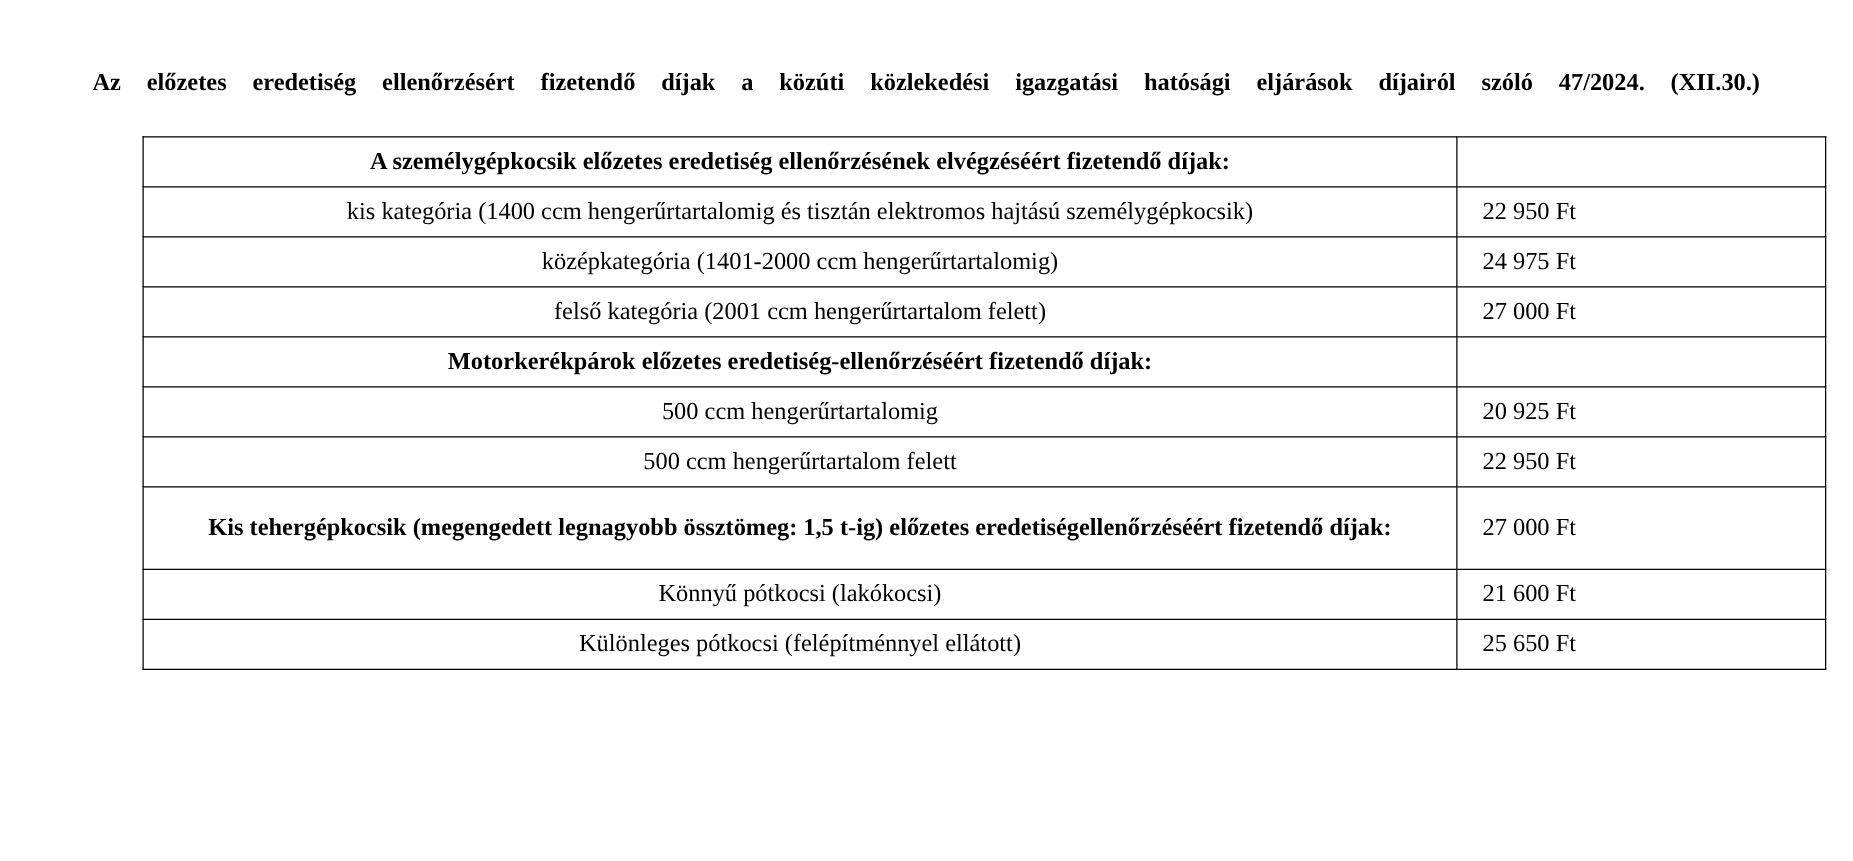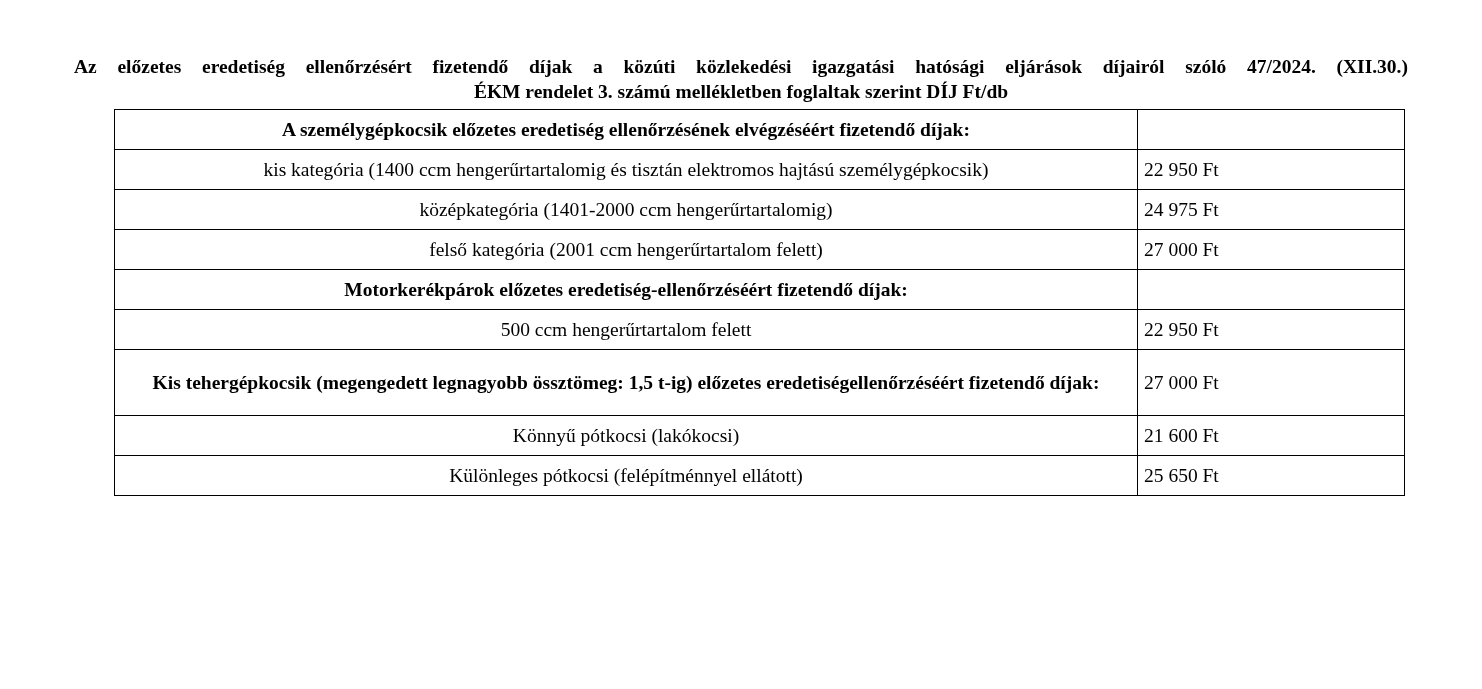--- a/index.html
+++ b/index.html
@@ -44,21 +44,21 @@
   .fee-table {
     position: absolute;
     left: 114px;
     top: 109px;
     width: 1264px;
     border-collapse: collapse;
     table-layout: fixed;
   }
   .fee-table td {
     border: 1.6px solid #000000;
-    padding: 0 6px;
+    padding: 0 20px;
     vertical-align: middle;
     font-size: 19.5px;
     line-height: 26px;
   }
   .fee-table td.label {
     width: 1010px;
     text-align: center;
   }
   .fee-table td.amount {
     width: 254px;
@@ -77,21 +77,20 @@
     padding: 0 22px;
   }
 </style>
 </head>
 <body>
 
 <div class="page">
 
   <div class="doc-title">
     <span class="line1">Az előzetes eredetiség ellenőrzésért fizetendő díjak a közúti közlekedési igazgatási hatósági eljárások díjairól szóló 47/2024. (XII.30.)</span>
-    <span class="line2">ÉKM rendelet 3. számú mellékletben foglaltak szerint DÍJ Ft/db</span>
   </div>
 
   <table class="fee-table">
     <tbody>
         <tr class="section std">
           <td class="label">A személygépkocsik előzetes eredetiség ellenőrzésének elvégzéséért fizetendő díjak:</td>
           <td class="amount"></td>
         </tr>
         <tr class="item std">
           <td class="label">kis kategória (1400 ccm hengerűrtartalomig és tisztán elektromos hajtású személygépkocsik)</td>
@@ -103,20 +102,24 @@
         </tr>
         <tr class="item std">
           <td class="label">felső kategória (2001 ccm hengerűrtartalom felett)</td>
           <td class="amount">27 000 Ft</td>
         </tr>
         <tr class="section std">
           <td class="label">Motorkerékpárok előzetes eredetiség-ellenőrzéséért fizetendő díjak:</td>
           <td class="amount"></td>
         </tr>
         <tr class="item std">
+          <td class="label">500 ccm hengerűrtartalomig</td>
+          <td class="amount">20 925 Ft</td>
+        </tr>
+        <tr class="item std">
           <td class="label">500 ccm hengerűrtartalom felett</td>
           <td class="amount">22 950 Ft</td>
         </tr>
         <tr class="section tall">
           <td class="label">Kis tehergépkocsik (megengedett legnagyobb össztömeg: 1,5 t-ig) előzetes eredetiségellenőrzéséért fizetendő díjak:</td>
           <td class="amount">27 000 Ft</td>
         </tr>
         <tr class="item std">
           <td class="label">Könnyű pótkocsi (lakókocsi)</td>
           <td class="amount">21 600 Ft</td>

